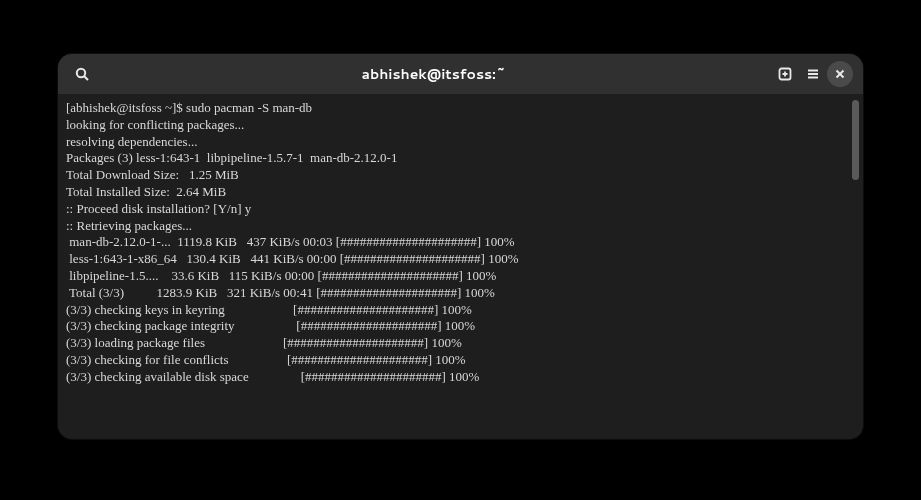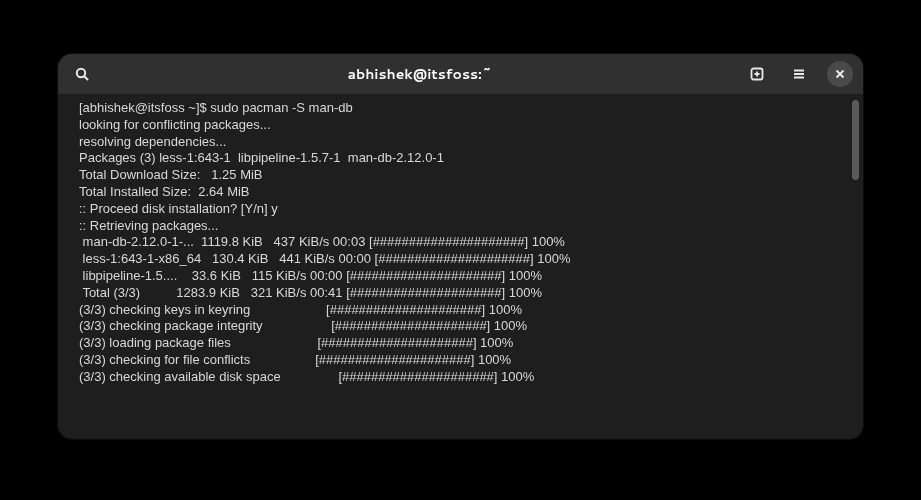--- a/index.html
+++ b/index.html
@@ -20,21 +20,21 @@
       border-radius: 14px;
       overflow: hidden;
       box-shadow: 0 0 0 1px rgba(255,255,255,0.05);
     }
     .titlebar {
       height: 40px;
       background: #303030;
       display: flex;
       align-items: center;
       padding: 0 10px;
-      gap: 14px;
+      gap: 0;
     }
     .titlebar .spacer { flex: 1; }
     .title {
       color: #ffffff;
       font-weight: 700;
       font-size: 14px;
       font-family: -apple-system, 'Segoe UI', 'Cantarell', sans-serif;
     }
     .iconbtn {
       width: 28px;
@@ -62,22 +62,21 @@
     .terminal-content {
       flex: 1;
       padding: 0 8px 0 8px;
       overflow: hidden;
     }
     .line {
       color: #d8d8d8;
       font-size: 13px;
       line-height: 16.8px;
       white-space: pre;
-      font-family: Liberation Sans, sans-serif;
-      margin-left: 13px;
+      font-family: Liberation Serif, serif;
     }
     .scrollbar {
       width: 7px;
       margin-right: 4px;
       margin-top: 0;
       height: 80px;
       background: #5a5a5a;
       border-radius: 4px;
       align-self: flex-start;
     }

